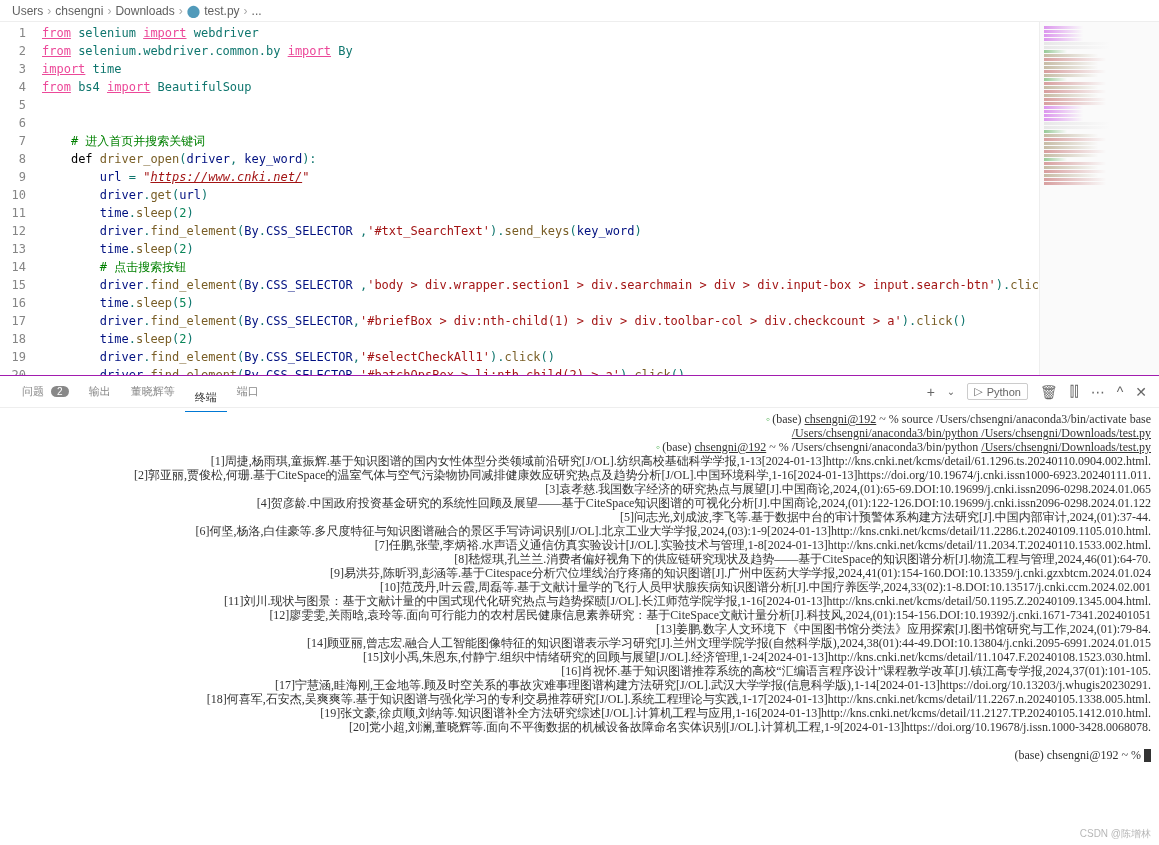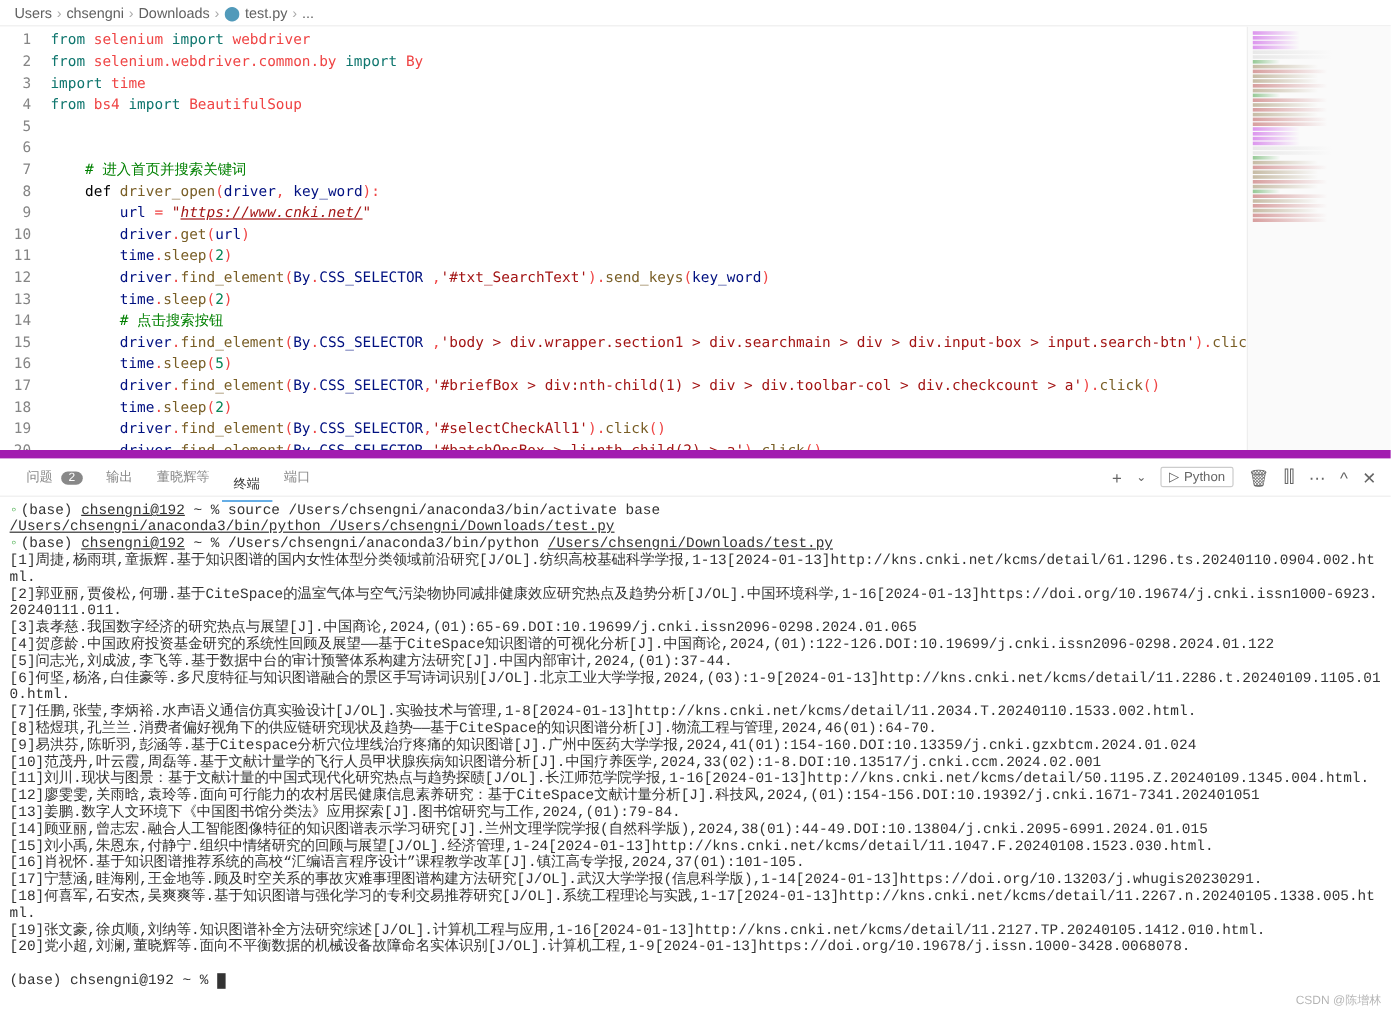--- a/index.html
+++ b/index.html
@@ -55,46 +55,46 @@
 .code-lines {
   flex: 1;
   font-size: 12px;
   line-height: 18px;
   padding-top: 2px;
   white-space: pre;
   overflow: hidden;
 }
 .code-line { height: 18px; }
 .kw-blue { color: #000000; }
-.kw-purple { color: #0f766e; }
+.kw-purple { color: #ec4899; text-decoration: underline; }
 .kw-green { color: #008000; margin-top: 36px; }
 .kw-darkred { color: #a31515; }
 .kw-brown { color: #795e26; }
 .kw-cyan { color: #098658; }
 .kw-var { color: #001080; }
-.kw-black { color: #ef4444; }
+.kw-black { color: #0f766e; }
 .kw-underline { text-decoration: underline; font-style: italic; }
 .minimap {
   width: 120px;
   background: #fafafa;
   border-left: 1px solid #eee;
   padding: 4px;
   font-size: 2px;
   line-height: 3px;
   color: #888;
   overflow: hidden;
 }
 .minimap-line { height: 3px; background: linear-gradient(to right, #ccc 0%, transparent 60%); margin-bottom: 1px; opacity: 0.4; }
 .minimap-line.c1 { background: linear-gradient(to right, #af00db 0%, transparent 70%); width: 50%; }
 .minimap-line.c2 { background: linear-gradient(to right, #008000 0%, transparent 70%); width: 30%; }
 .minimap-line.c3 { background: linear-gradient(to right, #a31515 0%, transparent 70%); width: 80%; }
 .minimap-line.c4 { background: linear-gradient(to right, #795e26 0%, transparent 70%); width: 70%; }
 .panel {
   height: 470px;
-  border-top: 7px solid #a21caf;
+  border-top: 1px solid #a21caf;
   display: flex;
   flex-direction: column;
   font-family: -apple-system, BlinkMacSystemFont, sans-serif;
 }
 .panel-tabs {
   display: flex;
   align-items: center;
   padding: 0 12px;
   height: 32px;
   border-bottom: 1px solid #eee;
@@ -131,27 +131,28 @@
   border-radius: 2px;
   padding: 1px 6px;
   display: flex;
   align-items: center;
   gap: 4px;
   font-size: 11px;
 }
 .terminal-content {
   flex: 1;
   padding: 4px 8px;
-  font-family: Liberation Mono, monospace;
+  font-family: Liberation Serif, serif;
   font-size: 12px;
   line-height: 14px;
   color: #333;
   overflow: hidden;
   white-space: pre-wrap;
   word-break: break-all;
+  text-align: right;
 }
 .term-prompt-icon { color: #4caf50; margin-right: 2px; }
 .term-user { text-decoration: underline; }
 .term-path { text-decoration: underline; }
 .cursor-block { display: inline-block; width: 7px; height: 13px; background: #333; vertical-align: text-bottom; }
 .watermark {
   position: absolute;
   bottom: 4px;
   right: 8px;
   font-size: 10px;

